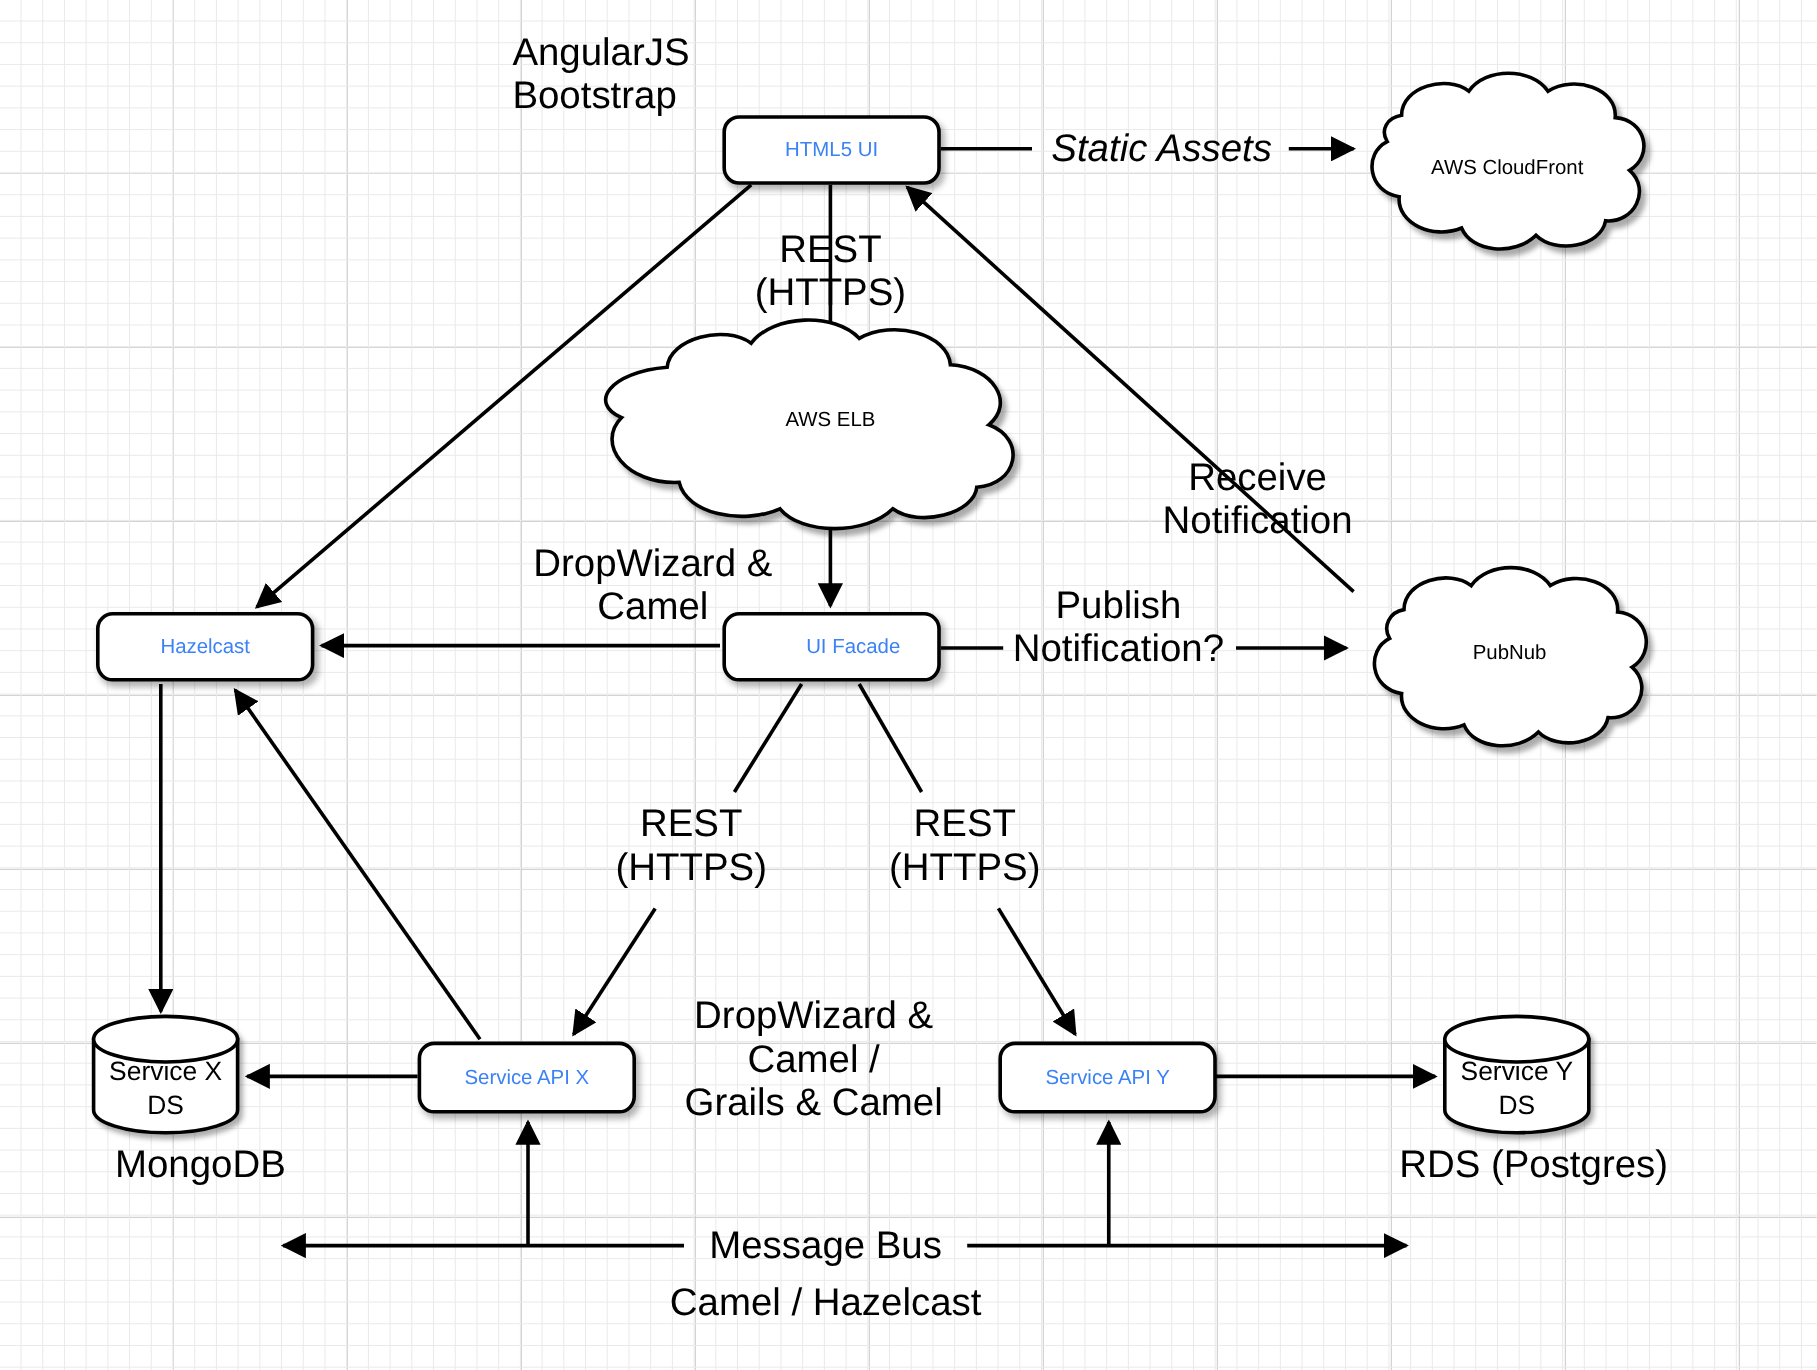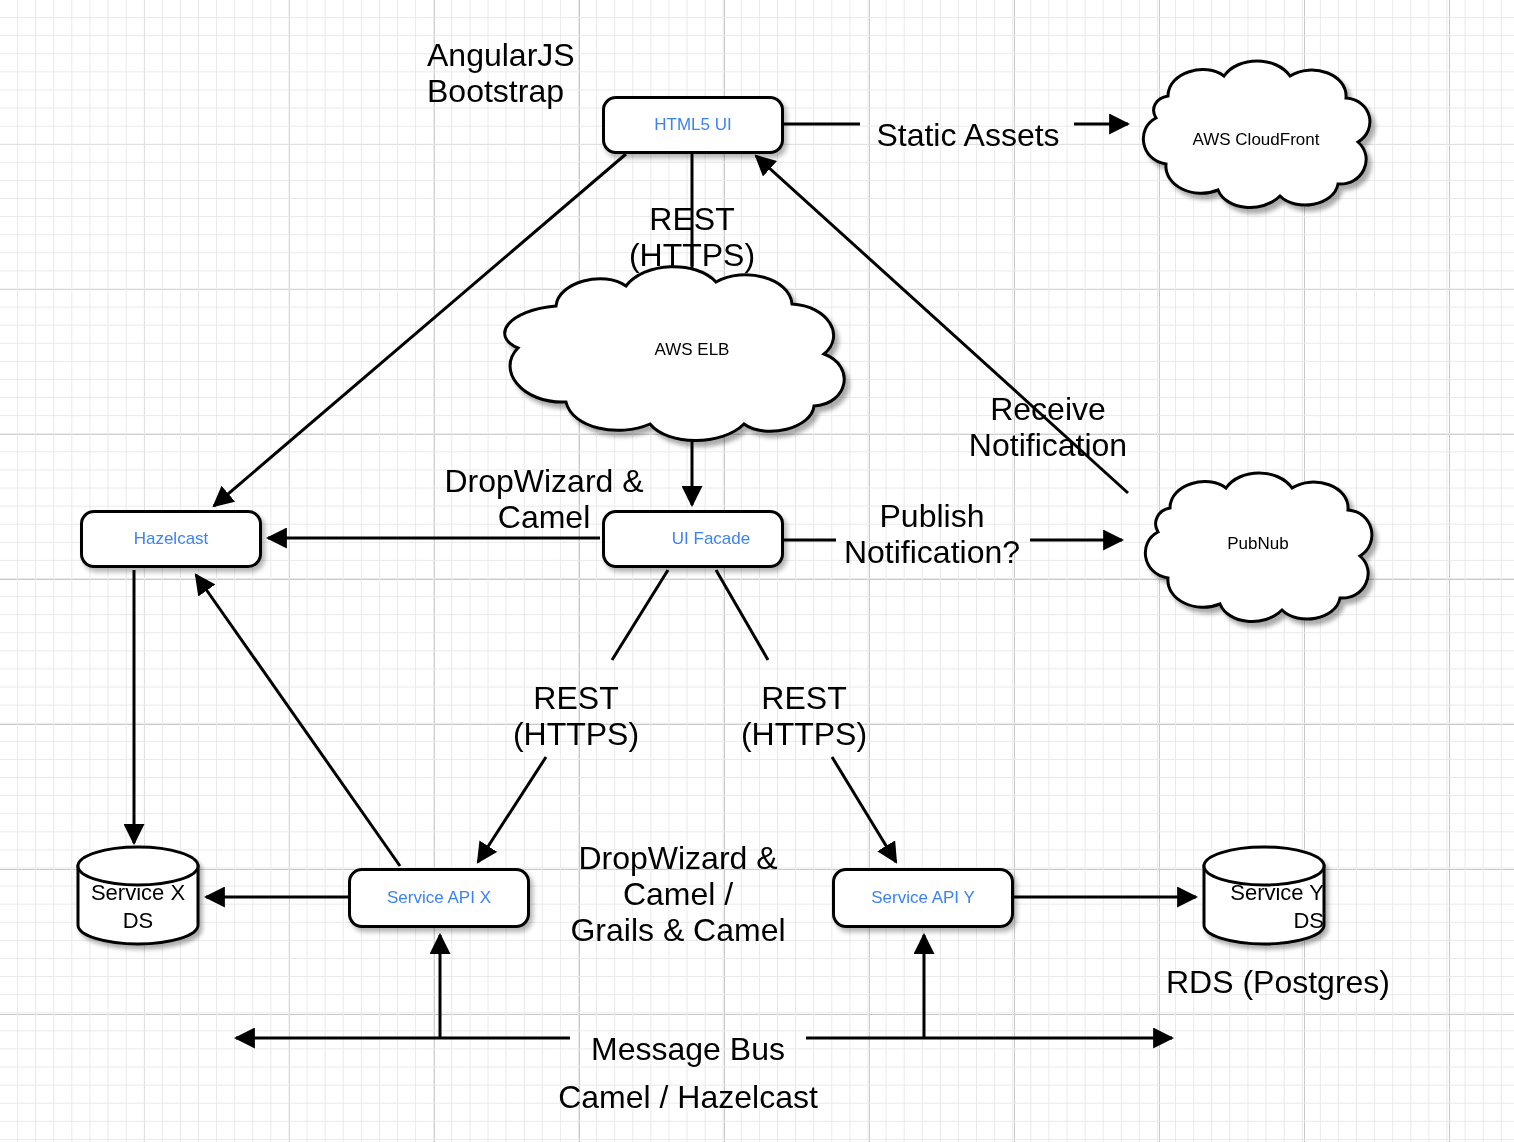--- a/index.html
+++ b/index.html
@@ -53,21 +53,20 @@
   }
   .label {
     position: absolute;
     color: #000000;
     font-family: "Liberation Sans", sans-serif;
     font-size: 32px;
     line-height: 1.12;
     text-align: center;
     white-space: pre-line;
     background: transparent;
-    margin-top: 12px;
   }
   .label.left { text-align: left; }
   .cyl-text {
     position: absolute;
     left: 0;
     width: 100%;
     text-align: center;
     font-size: 22px;
     color: #000;
     font-family: "Liberation Sans", sans-serif;
@@ -199,27 +198,27 @@
 
   <div class="cloud-text" style="left:1128px; top:118px; width:256px;margin-top:12px;">AWS CloudFront</div>
 
   <div class="cloud-text" style="left:556px; top:340px; width:272px;">AWS ELB</div>
 
   <div class="cloud-text" style="left:1130px; top:534px; width:256px;">PubNub</div>
 
   <div class="cyl-text" style="left:78px; top:879px; width:120px;">Service X
 DS</div>
 
-  <div class="cyl-text" style="left:1204px; top:879px; width:120px;text-align:right;">Service Y
+  <div class="cyl-text" style="left:1204px; top:879px; width:120px;">Service Y
 DS</div>
 
   <div class="label left" style="left:427px; top:26px; width:300px;">AngularJS
 Bootstrap</div>
 
-  <div class="label" style="left:860px; top:106px; width:216px;">Static Assets</div>
+  <div class="label" style="left:860px; top:106px; width:216px;font-style:italic;">Static Assets</div>
 
   <div class="label" style="left:592px; top:190px; width:200px;">REST
 (HTTPS)</div>
 
   <div class="label" style="left:946px; top:380px; width:204px;">Receive
 Notification</div>
 
   <div class="label" style="left:832px; top:487px; width:200px;">Publish
 Notification?</div>
 
@@ -229,20 +228,21 @@
   <div class="label" style="left:512px; top:669px; width:128px;">REST
 (HTTPS)</div>
 
   <div class="label" style="left:740px; top:669px; width:128px;">REST
 (HTTPS)</div>
 
   <div class="label" style="left:566px; top:829px; width:224px;">DropWizard &amp;
 Camel /
 Grails &amp; Camel</div>
 
+  <div class="label" style="left:52px; top:953px; width:230px;">MongoDB</div>
 
   <div class="label" style="left:1160px; top:953px; width:236px;">RDS (Postgres)</div>
 
   <div class="label" style="left:570px; top:1020px; width:236px;">Message Bus</div>
 
   <div class="label" style="left:528px; top:1068px; width:320px;">Camel / Hazelcast</div>
 
 </div>
 
 </body></html>

